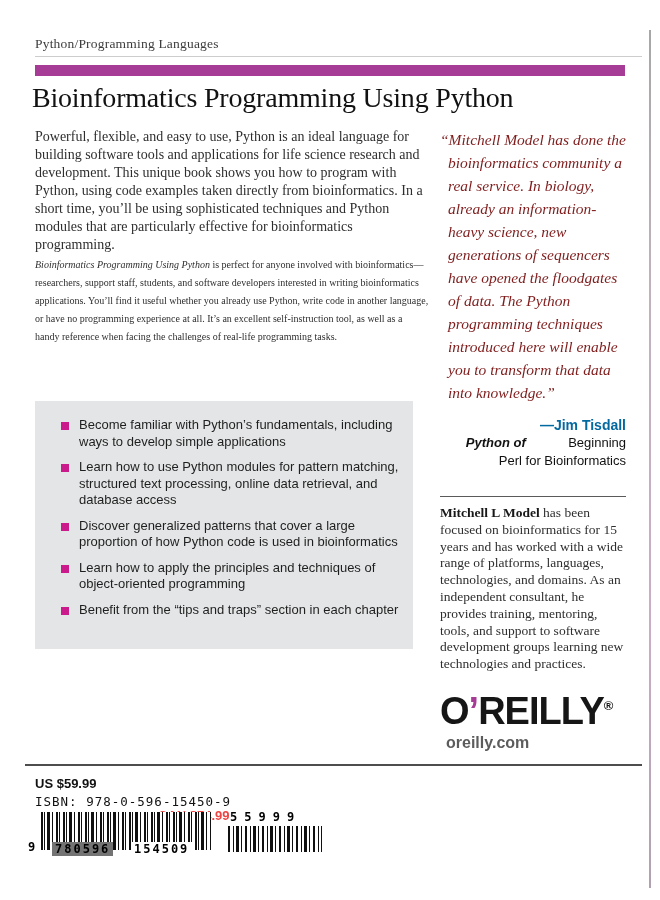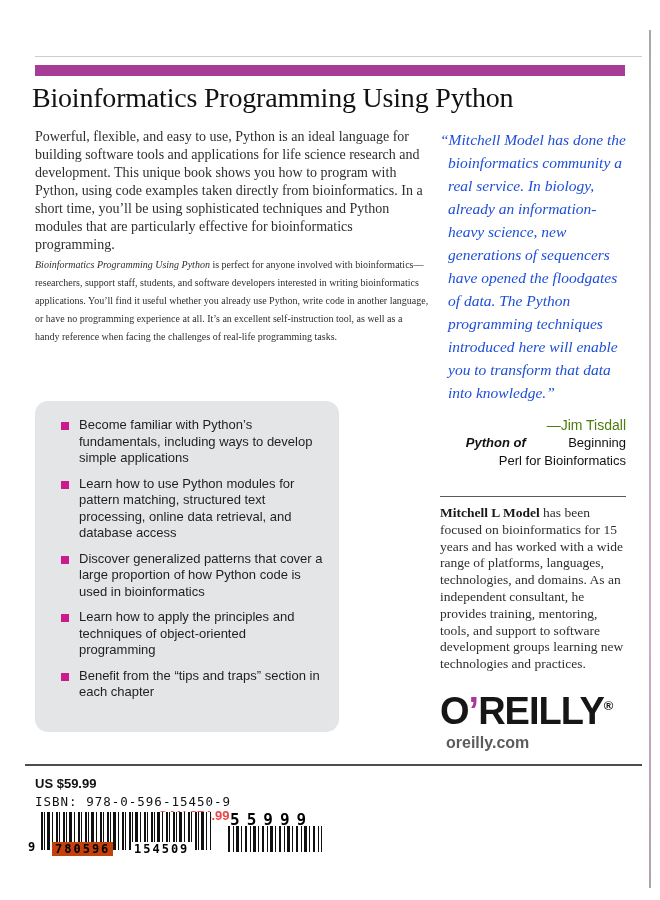--- a/index.html
+++ b/index.html
@@ -24,43 +24,42 @@
   .title{
     position:absolute;left:32px;top:82px;margin:0;font-weight:normal;
     font-size:28px;color:#121212;letter-spacing:-.2px;white-space:nowrap;
   }
   
   .col-left{position:absolute;left:35px;top:128px;width:394px;}
   .col-left .p1{position:absolute;top:0;left:0;margin:0;font-size:14px;line-height:18px;color:#2e2e2e;}
   .col-left .p2{position:absolute;top:128px;left:0;margin:0;font-size:10px;line-height:18px;color:#2e2e2e;}
   .book-italic{font-style:italic;}
   .highlight-box{
-    position:absolute;top:273px;left:0;width:304px;background:var(--box-bg);
+    position:absolute;top:273px;left:0;width:378px;background:var(--box-bg);
     padding:16px 14px 18px 14px;box-sizing:border-box;
     font-family:"Liberation Sans", sans-serif;
-    border-radius:13px;
   }
   .bullet-item{display:flex;margin:0 0 9px 12px;}
   .bullet-item:last-child{margin-bottom:13px;}
   .bullet-square{
     flex:0 0 auto;width:8px;height:8px;background:var(--bullet);margin:5px 10px 0 0;
   }
   .bullet-text{font-size:13px;line-height:16.5px;color:#1f1f1f;}
   
   .col-right{position:absolute;left:440px;top:128px;width:186px;}
   .pull-quote{
     position:absolute;top:0;left:0;margin:0;width:186px;
-    font-style:italic;font-size:15.5px;line-height:23px;color:#1d4ed8;
+    font-style:italic;font-size:15.5px;line-height:23px;color:#7f1d1d;
     text-indent:-8px;padding-left:8px;box-sizing:border-box;
   }
   .attribution{
     position:absolute;top:289px;left:0;width:186px;text-align:right;
     font-family:"Liberation Sans", sans-serif;
   }
-  .attrib-name{font-size:14px;font-weight:normal;color:#4d7c0f;}
+  .attrib-name{font-size:14px;font-weight:bold;color:#0369a1;}
   .attrib-authorof{font-size:13px;font-weight:bold;font-style:italic;color:#111;}
   .attrib-work{font-size:13px;color:#111;margin-left:38px;}
   .bio-rule{
     position:absolute;top:368px;left:0;width:186px;height:1px;background:#5a5a5a;
   }
   .bio{
     position:absolute;top:377px;left:0;margin:0;width:186px;
     font-size:13.5px;line-height:16.8px;color:#2e2e2e;
   }
   .bio-name{font-weight:bold;color:#181818;}
@@ -89,45 +88,46 @@
     background:repeating-linear-gradient(90deg,
       #101010 0 2px,#fff 2px 3px,
       #101010 3px 4px,#fff 4px 6px,
       #101010 6px 9px,#fff 9px 11px,
       #101010 11px 12px,#fff 12px 15px,
       #101010 15px 17px,#fff 17px 18px,
       #101010 18px 19px,#fff 19px 22px);
   }
   .bc-digit{font-family:"DejaVu Sans Mono",monospace;font-weight:bold;font-size:12px;color:#000;}
   .ean .lead{position:absolute;left:0;bottom:2px;}
-  .ean .g1{position:absolute;left:24px;bottom:0;background:#c2410c;padding:0 3px;letter-spacing:2px;}
+  .ean .g1{position:absolute;left:24px;bottom:0;background:#737373;padding:0 3px;letter-spacing:2px;}
   .ean .g2{position:absolute;left:103px;bottom:0;background:#fff;padding:0 3px;letter-spacing:2px;margin-top:20px;}
   .supp{position:relative;width:102px;height:44px;margin-left:8px;}
   .supp .supp-digits{
     position:absolute;left:2px;top:-2px;font-family:"DejaVu Sans Mono",monospace;
-    font-weight:bold;font-size:16px;letter-spacing:7px;color:#000;white-space:nowrap;text-align:center;
+    font-weight:bold;font-size:12px;letter-spacing:7px;color:#000;white-space:nowrap;text-align:center;
   }
   .supp .bars{
     position:absolute;left:0;top:14px;width:94px;height:26px;
     background:repeating-linear-gradient(90deg,
       #101010 0 2px,#fff 2px 5px,
       #101010 5px 6px,#fff 6px 8px,
       #101010 8px 11px,#fff 11px 13px,
       #101010 13px 14px,#fff 14px 17px);
   }
   .edge-line{
     position:absolute;left:649px;top:30px;width:2px;height:858px;opacity:.55;
     background:linear-gradient(180deg,#5f5f5f 0%,#8d7386 30%,#a06898 70%,#6d566b 100%);
   }
 </style>
 </head>
 <body>
 
 <div id="cover">
 
+  <div class="category">Python/Programming Languages</div>
   <div class="top-hairline"></div>
   <div class="accent-bar"></div>
   <h1 class="title">Bioinformatics Programming Using Python</h1>
 
   <div class="col-left">
     <p class="p1">Powerful, flexible, and easy to use, Python is an ideal language for building software tools and applications for life science research and development. This unique book shows you how to program with Python, using code examples taken directly from bioinformatics. In a short time, you’ll be using sophisticated techniques and Python modules that are particularly effective for bioinformatics programming.</p>
     <p class="p2"><span class="book-italic">Bioinformatics Programming Using Python</span><span> is perfect for anyone involved with bioinformatics—researchers, support staff, students, and software developers interested in writing bioinformatics applications. You’ll find it useful whether you already use Python, write code in another language, or have no programming experience at all. It’s an excellent self-instruction tool, as well as a handy reference when facing the challenges of real-life programming tasks.</span></p>
 
     <div class="highlight-box">
       <div class="bullet-item">

